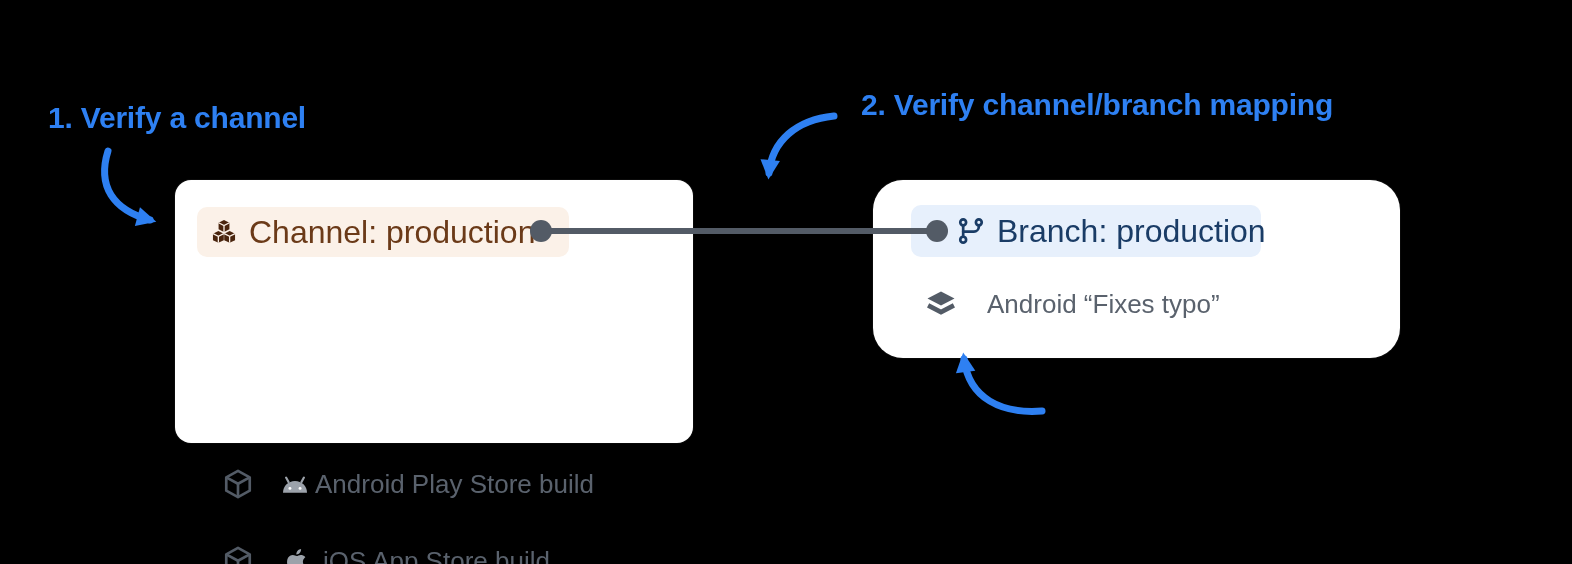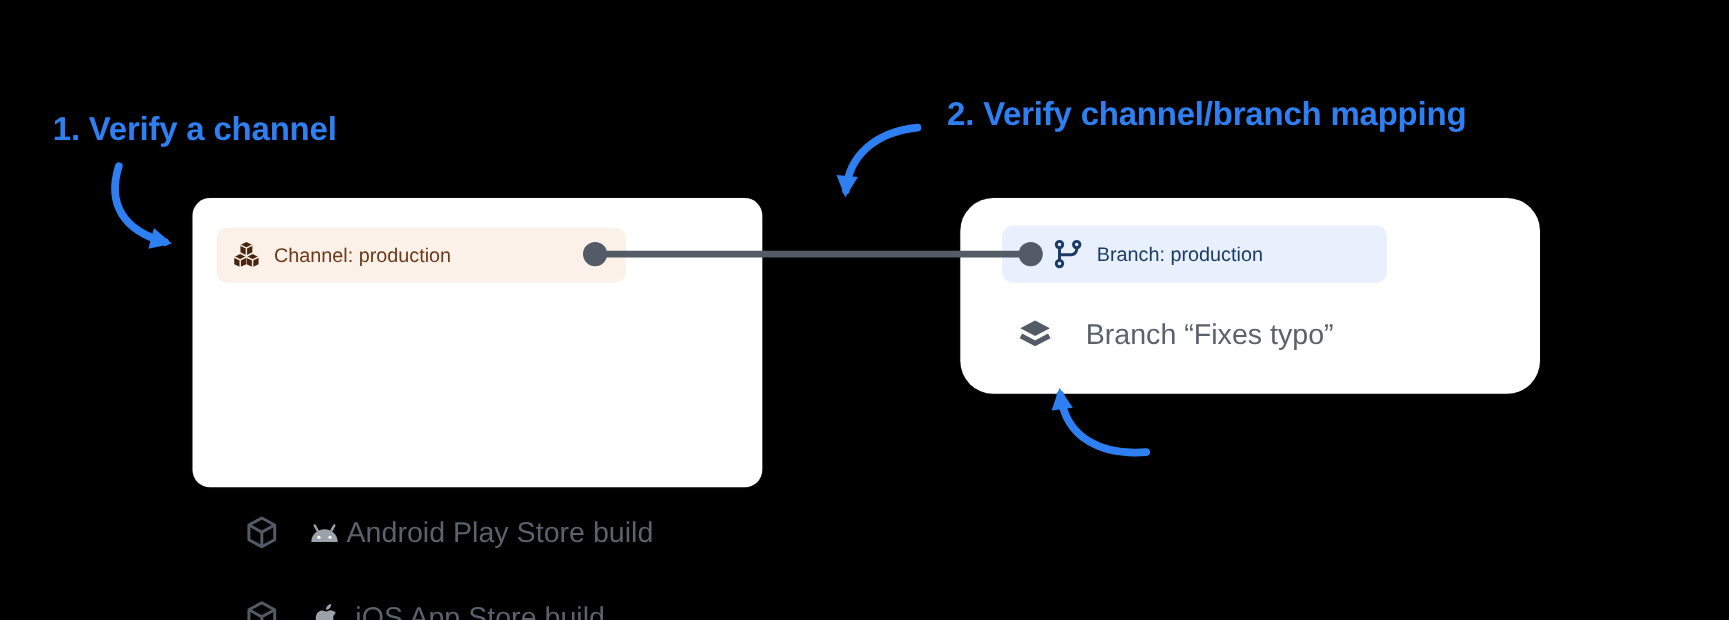--- a/index.html
+++ b/index.html
@@ -14,21 +14,21 @@
     letter-spacing:-0.2px; white-space:nowrap;margin-left:18px;
   }
   .card {
     position:absolute; background:#FFFFFF; border-radius:16px;
     box-shadow:0 4px 14px rgba(0,0,0,0.45), 0 0 0 1px rgba(255,255,255,0.05);
   }
   .card-left  { left:175px; top:180px; width:518px; height:263px; }
   .card-right { left:873px; top:180px; width:527px; height:178px;border-radius:30px; }
   .pill {
     position:absolute; display:flex; align-items:center;
-    border-radius:10px; font-size:18px; font-weight:500; white-space:nowrap;
+    border-radius:10px; font-size:32px; font-weight:500; white-space:nowrap;
   }
   .pill-channel {
     left:22px; top:27px; width:372px; height:50px;
     background:#FBF1E8; color:#6B3A18; padding-left:14px; box-sizing:border-box;
   }
   .pill-branch {
     left:38px; top:25px; width:350px; height:52px;
     background:#E7F0FC; color:#1A3C66; padding-left:46px; box-sizing:border-box;
   }
   .pill .ic { margin-right:12px; flex:0 0 auto; display:block; }
@@ -110,21 +110,21 @@
         <path d="M18.7,7.2 L18.7,8.3 C18.7,10.6 16.8,12.5 14.5,12.5 L5.3,12.5"></path>
       </svg>
       <span>Branch: production</span>
     </div>
 
     <div class="row r-row-update">
       <svg class="ic" width="36" height="36" viewBox="0 0 24 24">
         <path fill="#535B66" d="M12,3.6 L21,8.3 L12,13 L3,8.3 Z"></path>
         <path fill="none" stroke="#535B66" stroke-width="3.1" d="M3.4,12.9 L12,17.4 L20.6,12.9"></path>
       </svg>
-      <span style="margin-left:28px;">Branch “Fixes typo”</span>
+      <span style="margin-left:28px;">Android “Fixes typo”</span>
     </div>
   </div>
 
   <svg class="overlay" width="1572" height="564" viewBox="0 0 1572 564">
     <defs>
       <marker id="arrowhead" viewBox="0 0 10 10" refX="6.5" refY="5" markerWidth="3.1" markerHeight="3.1" orient="auto">
         <path d="M0.5,0.5 L9.5,5 L0.5,9.5 Z" fill="#2E80F2"></path>
       </marker>
     </defs>
 

